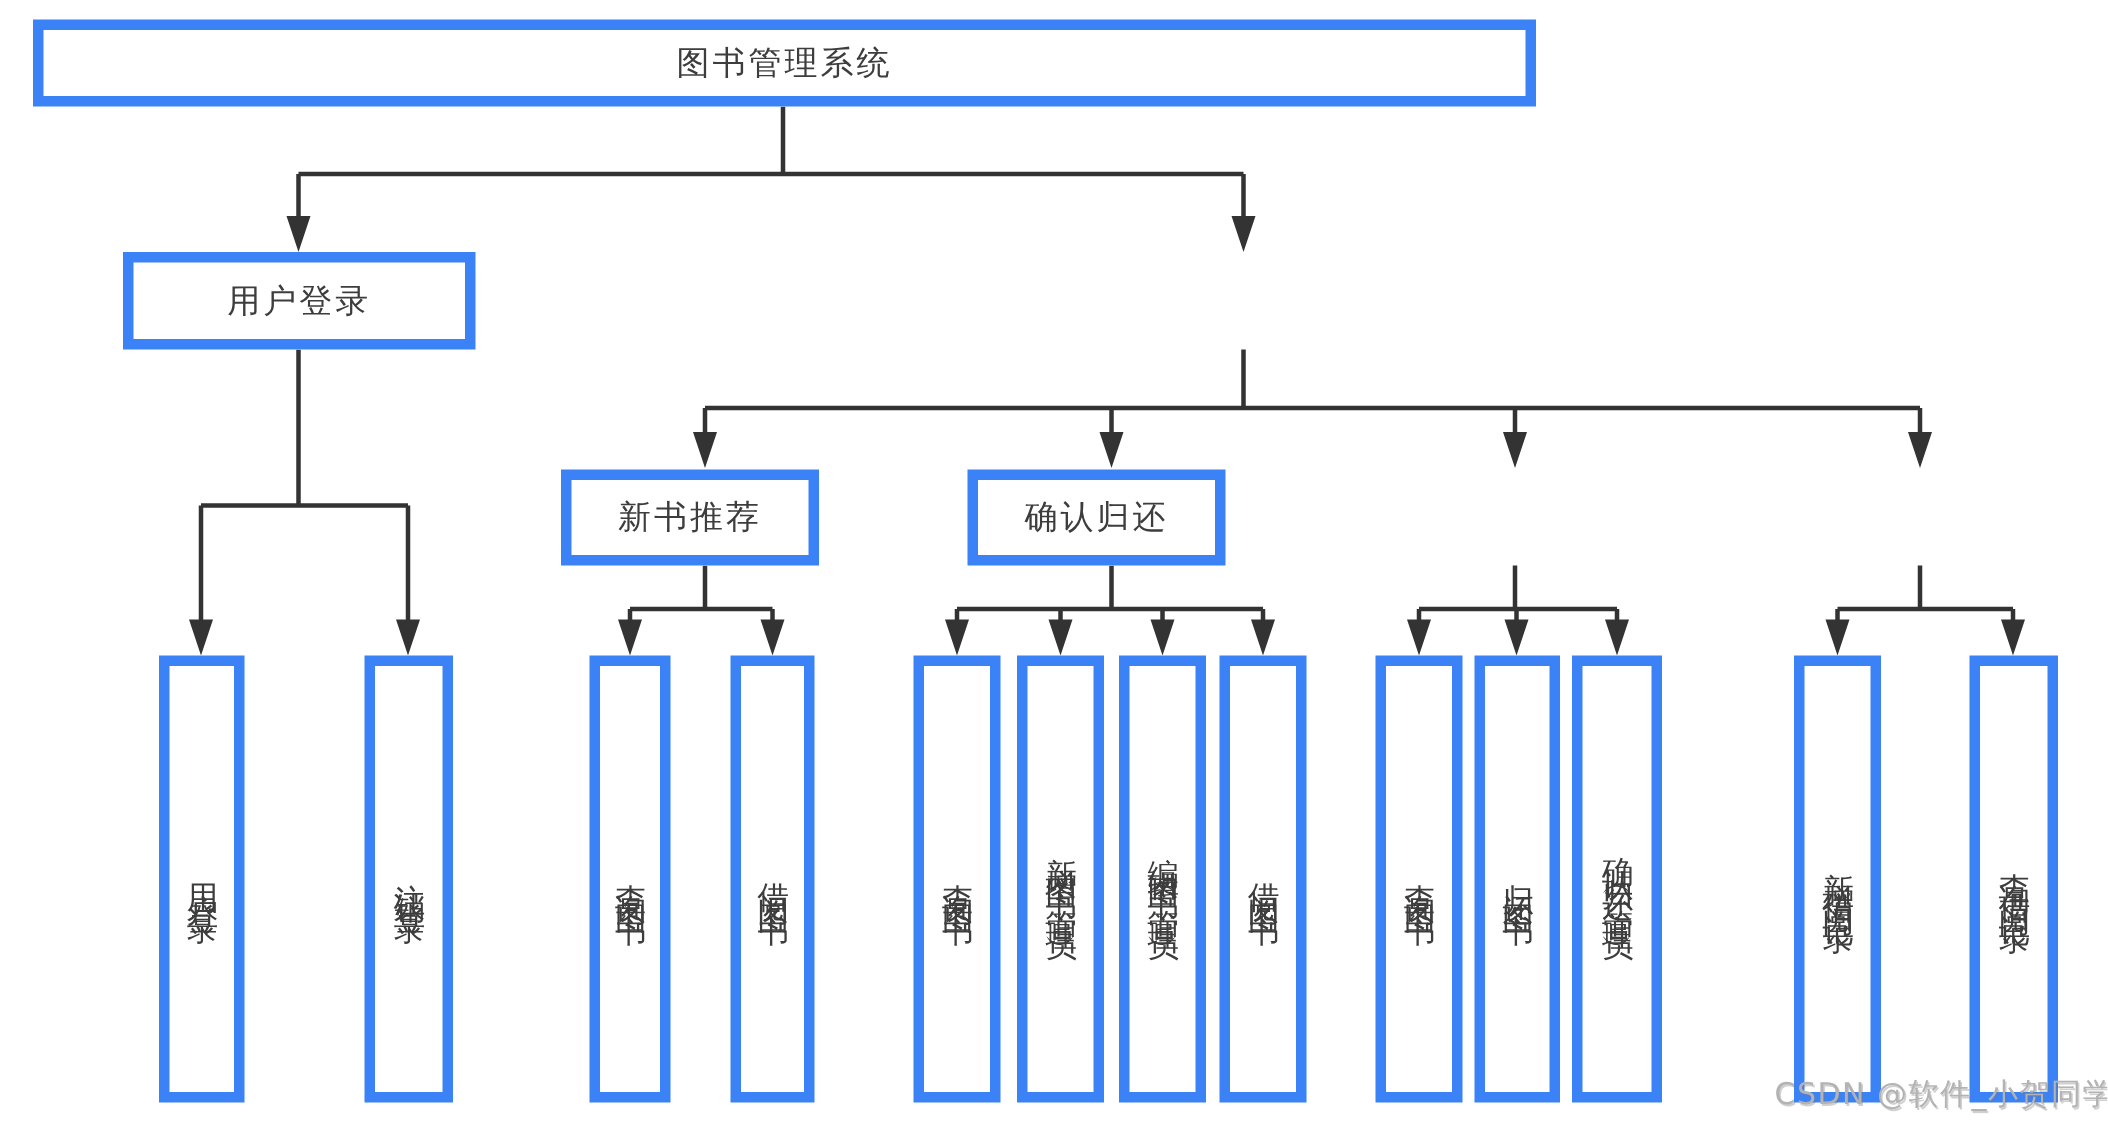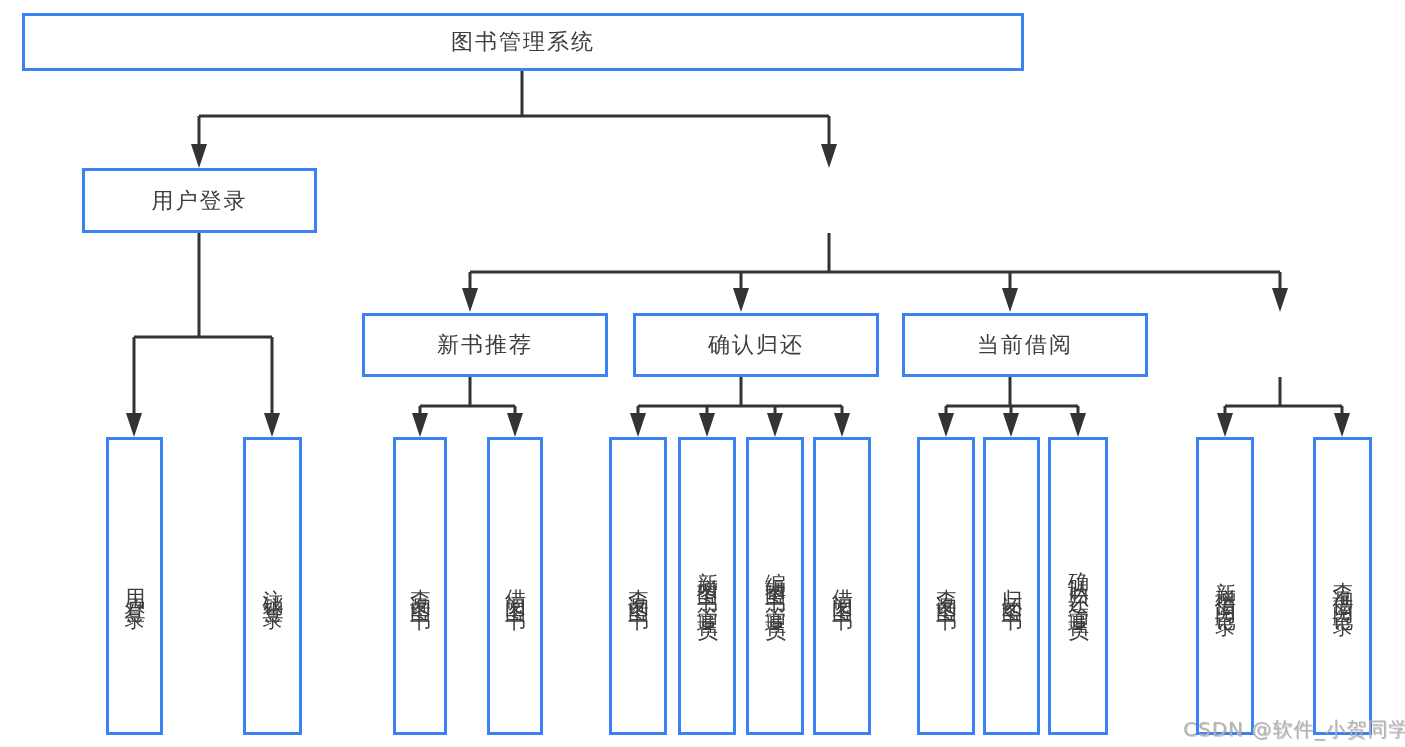--- a/index.html
+++ b/index.html
@@ -20,35 +20,35 @@
     left: 0;
     top: 0;
     width: 1405px;
     height: 747px;
     pointer-events: none;
   }
   .box {
     position: absolute;
     box-sizing: border-box;
     background: #ffffff;
-    border: 3px solid #3b82f6;
+    border: 7px solid #3b82f6;
     color: #3d3d3d;
     display: flex;
     align-items: center;
     justify-content: center;
     text-align: center;
   }
   .h-label {
     font-size: 22px;
     letter-spacing: 2px;
     white-space: nowrap;
   }
   .root-box   { left: 22px;   top: 13px;  width: 1002px; height: 58px; }
   .lvl2-box   { top: 168px; width: 235px; height: 65px; }
-  .lvl3-box   { top: 313px; width: 246px; height: 64px; }
+  .lvl3-box   { top: 313px; width: 172px; height: 64px; margin-left: 12px; }
   .leaf-box {
     top: 437px;
     height: 298px;
     writing-mode: vertical-rl;
     text-orientation: mixed;
     font-size: 21px;
     letter-spacing: 7px;
     line-height: 1;
   }
   .watermark {
@@ -106,23 +106,20 @@
   <div class="box lvl2-box" style="left:82px">
     <span class="h-label">用户登录</span>
   </div>
 
   <div class="box lvl3-box" style="left:362px">
     <span class="h-label">新书推荐</span>
   </div>
   <div class="box lvl3-box" style="left:633px">
     <span class="h-label">确认归还</span>
   </div>
-  <div class="box lvl3-box" style="left:902px">
-    <span class="h-label">当前借阅</span>
-  </div>
 
   <div class="box leaf-box" style="left:106px; width:57px">
     <span>用户登录</span>
   </div>
   <div class="box leaf-box" style="left:243px; width:59px">
     <span>注销登录</span>
   </div>
 
   <div class="box leaf-box" style="left:393px; width:54px">
     <span>查询图书</span>

